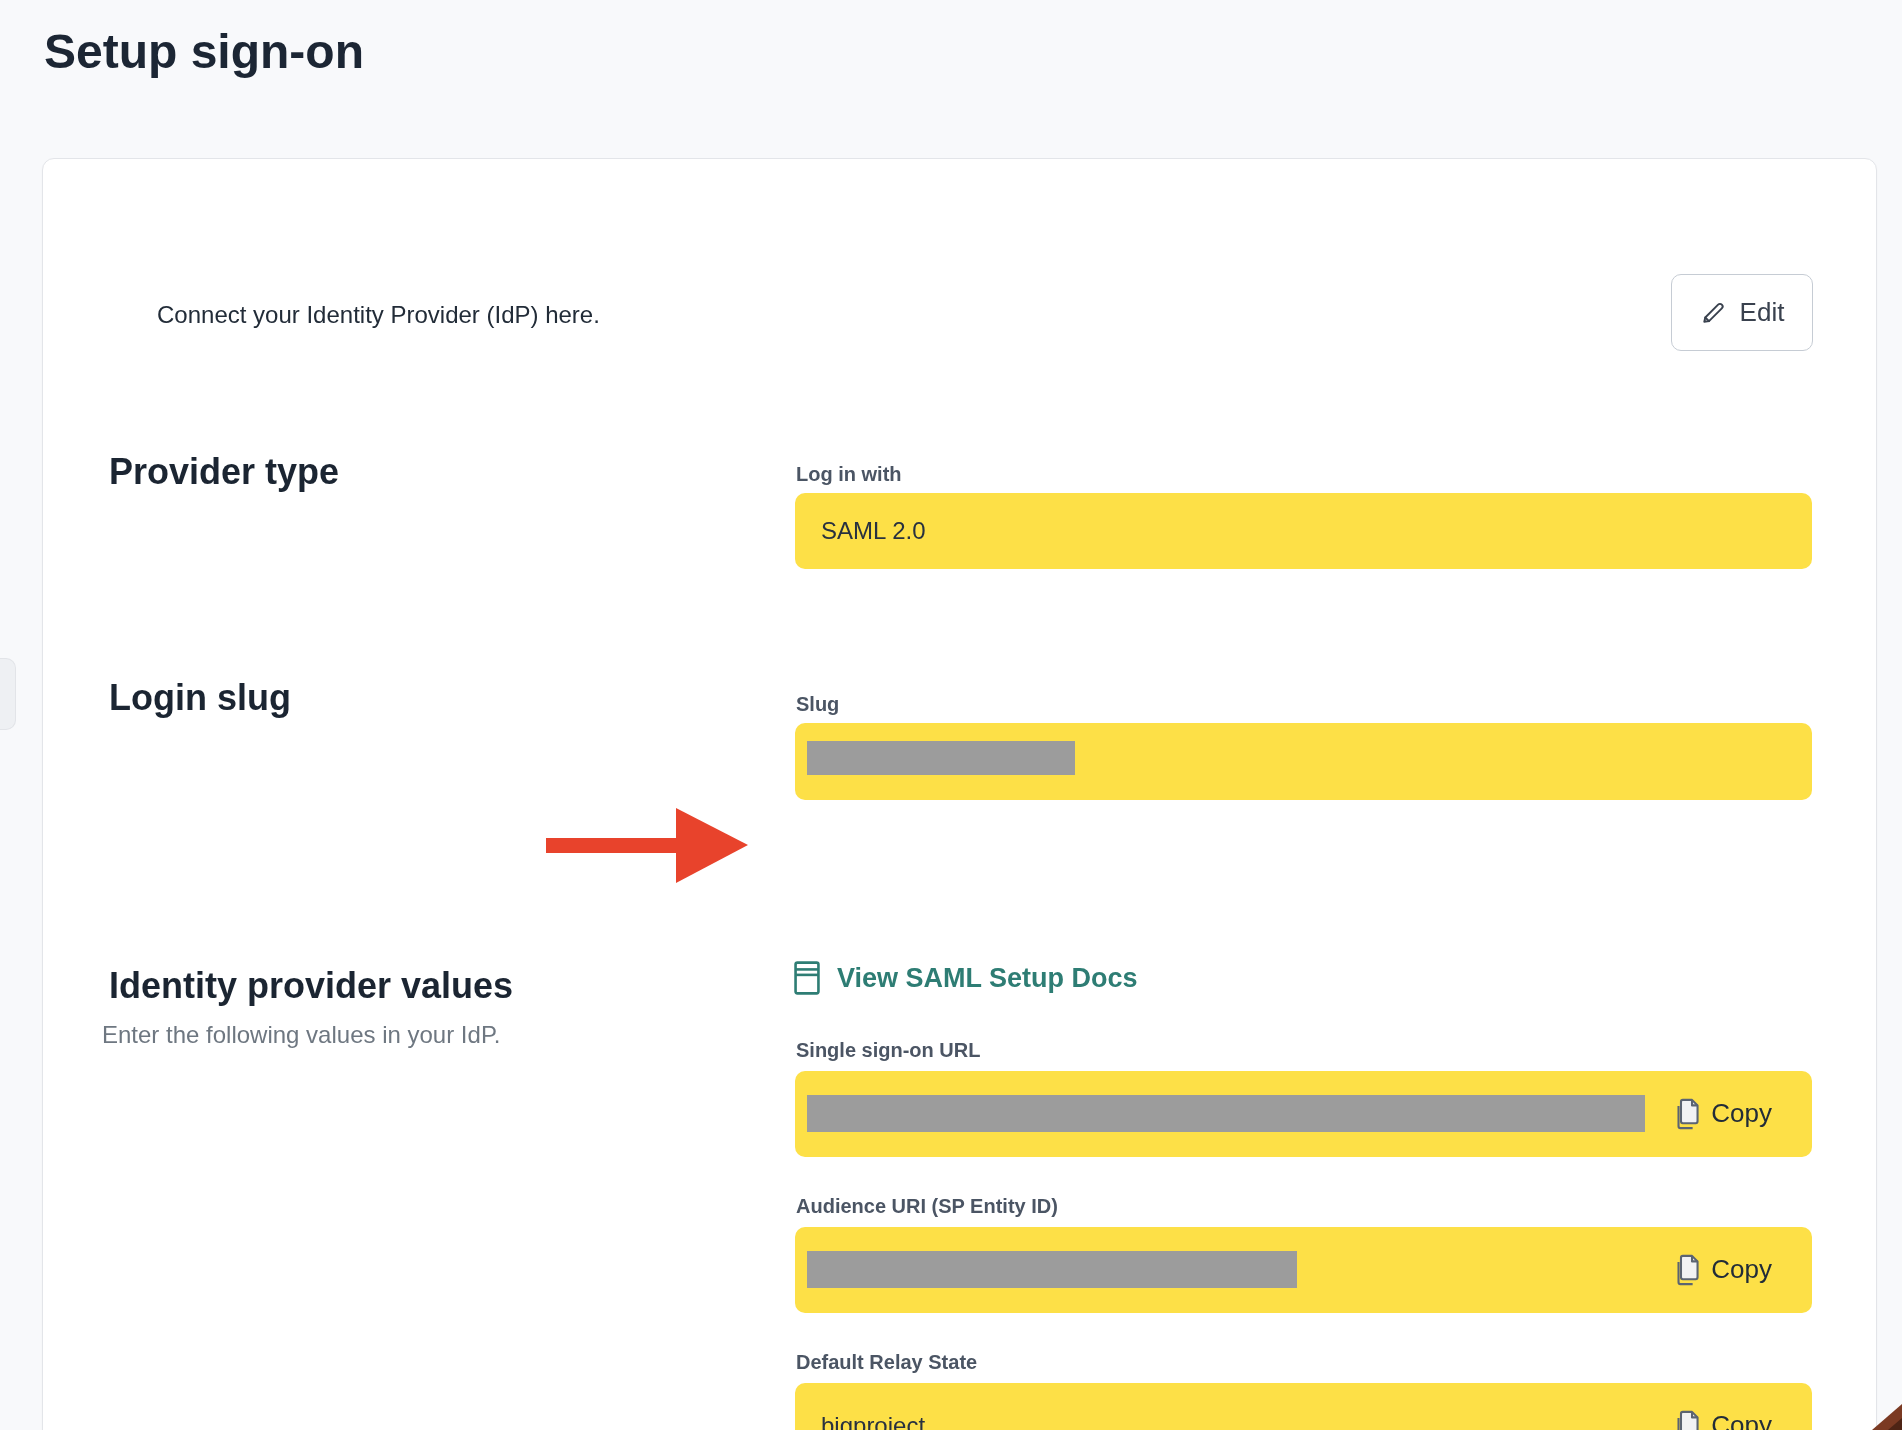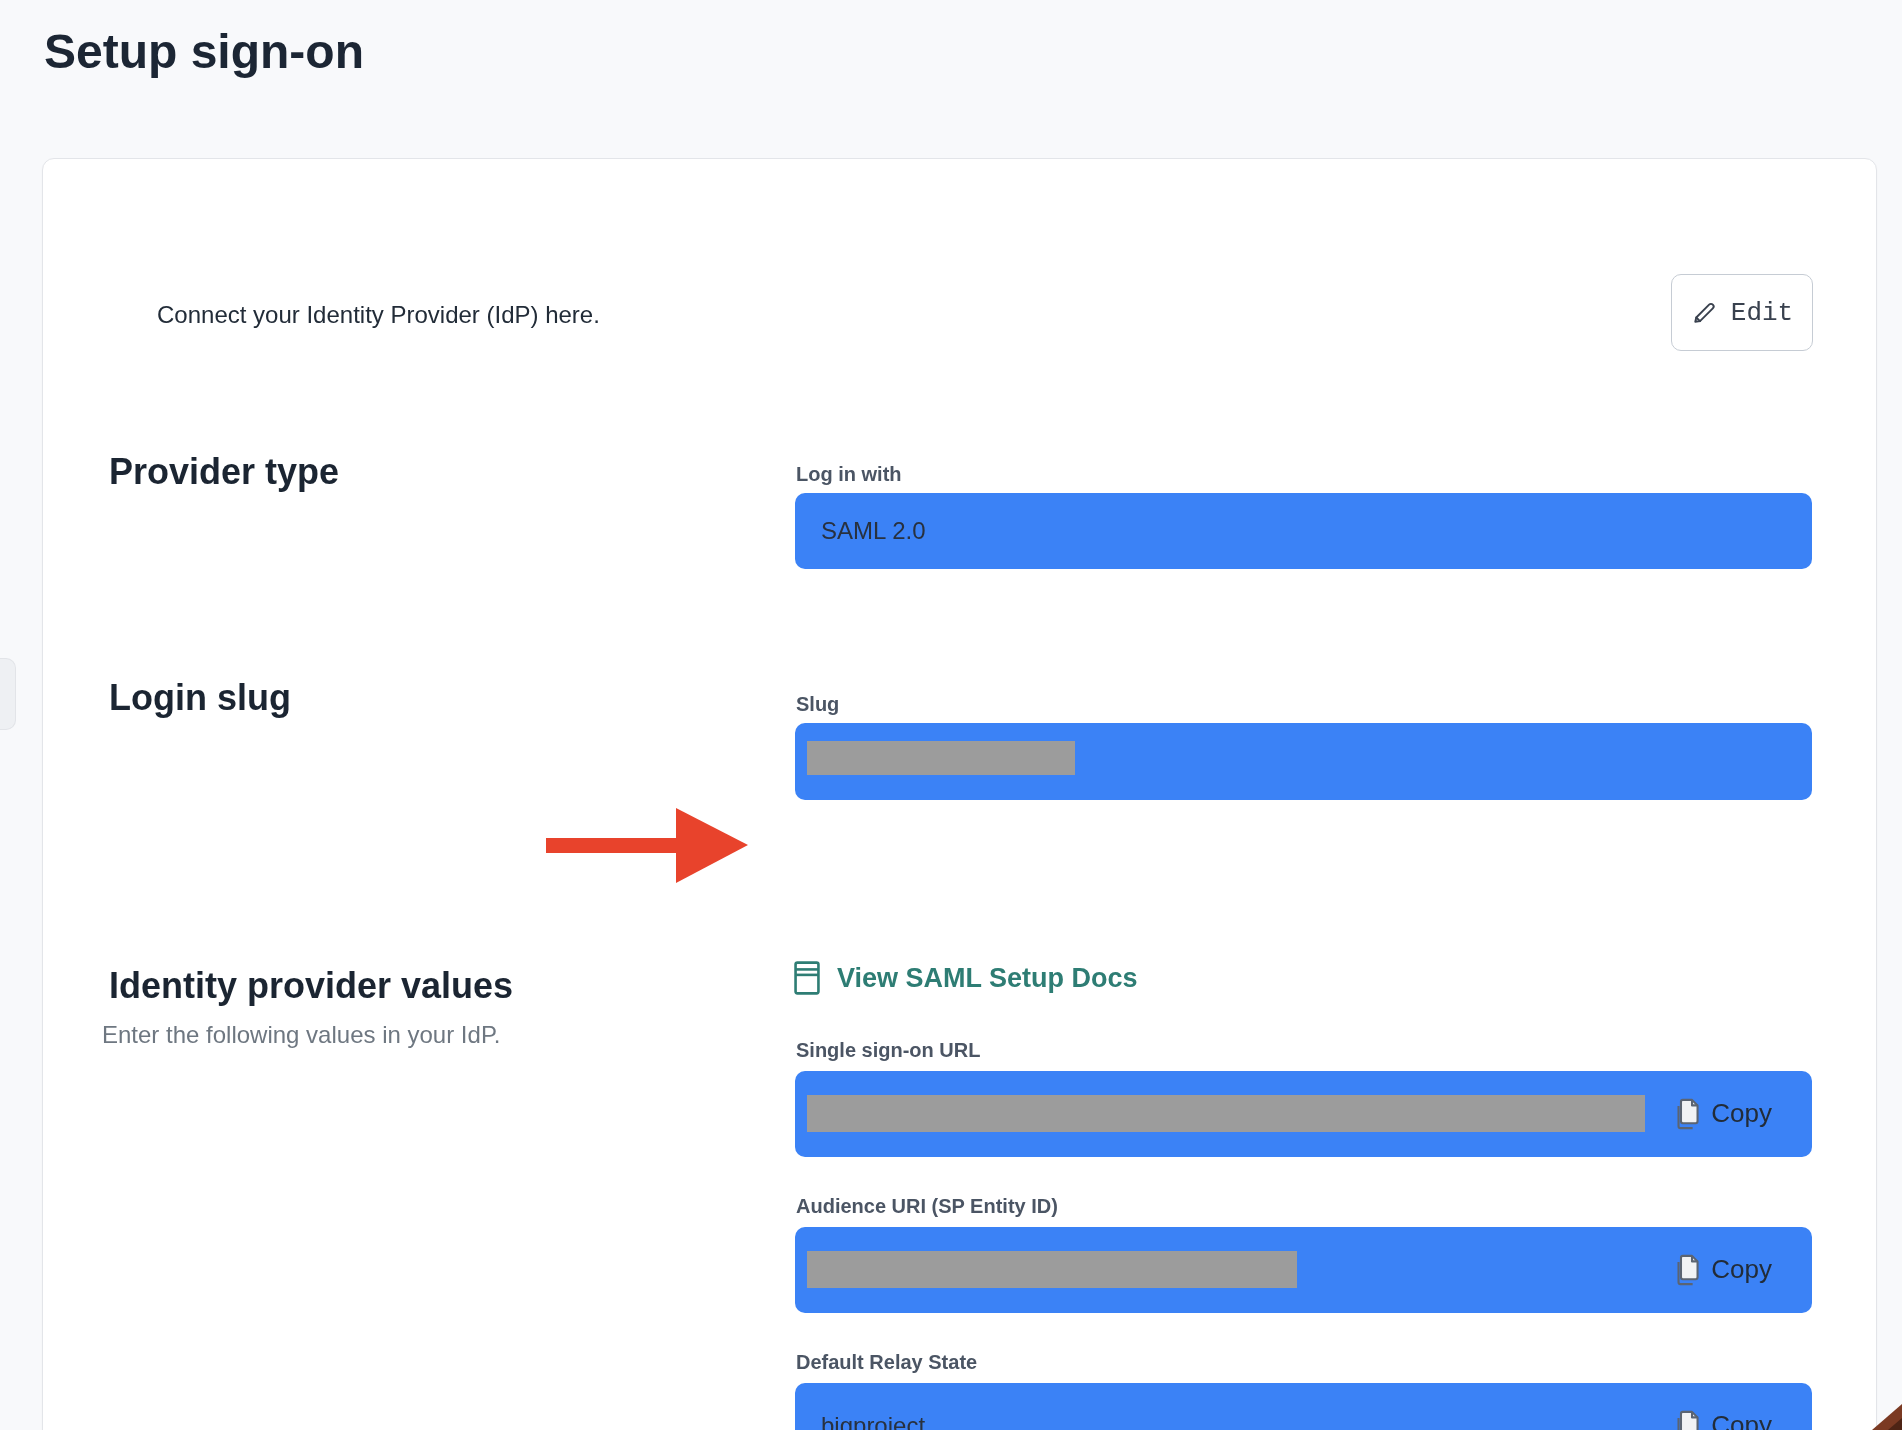--- a/index.html
+++ b/index.html
@@ -25,39 +25,38 @@
   .intro-text {
     position: absolute; left: 66px; top: 140px;
     font-size: 24px; color: #222c38; line-height: 32px; margin-left: 48px;
   }
   .edit-button {
     position: absolute; left: 1628px; top: 115px;
     width: 142px; height: 77px;
     background: #fff; border: 1.5px solid #c6ccd4; border-radius: 10px;
     display: flex; align-items: center; justify-content: center; gap: 13px;
     cursor: pointer;
-    font-family: Liberation Mono, monospace;
   }
   .edit-button .label { font-size: 26px; color: #39414e; }
   .section-heading {
     position: absolute; left: 66px;
     font-size: 36px; font-weight: 700; color: #1b2532; line-height: 46px;
   }
   .section-subtext {
     position: absolute; left: 59px;
     font-size: 24px; color: #6e7781; line-height: 32px;
   }
   .field-label {
     position: absolute; left: 753px;
     font-size: 20px; font-weight: 700; color: #4b5564; line-height: 26px;
   }
   .field {
     position: absolute; left: 752px;
     width: 1017px;
-    background: #3b82f6; border-radius: 10px;
+    background: #fde047; border-radius: 10px;
   }
   .field .value-text {
     position: absolute; left: 26px; top: 50%; transform: translateY(-50%);
     font-size: 24px; color: #28313f;
   }
   .redacted-bar {
     position: absolute; left: 12px;
     background: #9c9c9c;
   }
   .copy-button {

